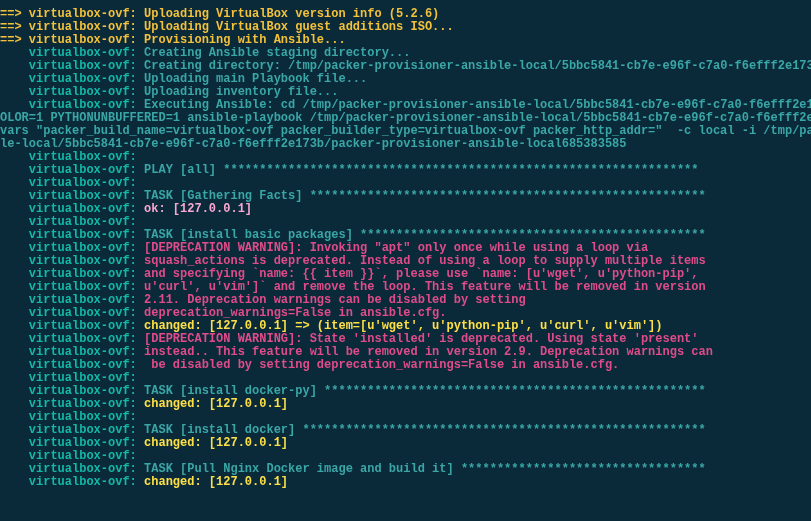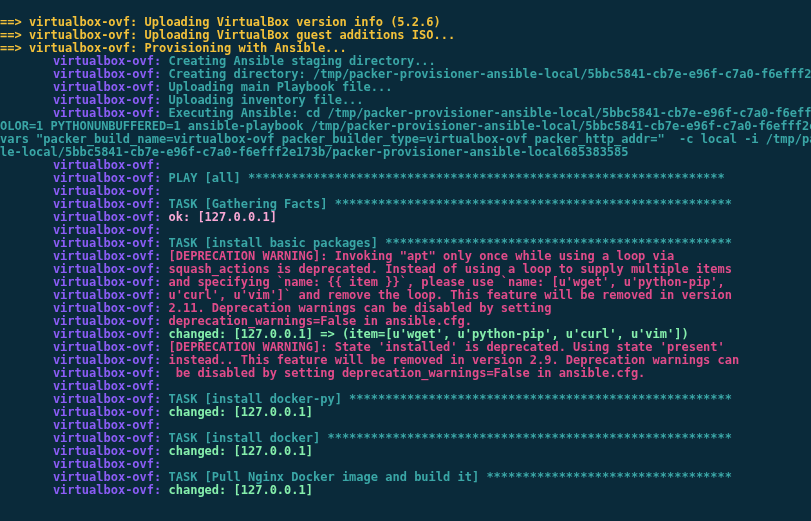--- a/index.html
+++ b/index.html
@@ -8,28 +8,29 @@
     background: #0a2a3a;
     width: 811px;
     height: 521px;
     overflow: hidden;
     font-family: "Menlo", "Consolas", "DejaVu Sans Mono", monospace;
     font-size: 12px;
     line-height: 13px;
     font-weight: bold;
   }
   .terminal {
-    padding: 16px 0 0 0;
+    padding: 8px 0 0 0;
     white-space: pre;
+    font-family: Liberation Mono, monospace;
   }
   .line { white-space: pre; }
-  .prefix       { color: #8b5cf6; margin-left: 24px; }   
+  .prefix       { color: #14b8a6; }   
   .bold-prefix  { color: #f3c13a; }   
   .msg-cyan     { color: #3aa6a6; text-align: right; }
   .msg-yellow   { color: #f3c13a; }
   .msg-green    { color: #f9a8d4; }
   .msg-pink     { color: #e04c8a; }
-  .msg-yellowtxt{ color: #86efac; text-align: right; }
+  .msg-yellowtxt{ color: #fde047; text-align: right; }
 </style>
 </head>
 <body>
 
 <div class="terminal" id="terminal"><div class="line"><span class="bold-prefix">==&gt; virtualbox-ovf: </span><span class="msg-yellow">Uploading VirtualBox version info (5.2.6)</span></div><div class="line"><span class="bold-prefix">==&gt; virtualbox-ovf: </span><span class="msg-yellow">Uploading VirtualBox guest additions ISO...</span></div><div class="line"><span class="bold-prefix">==&gt; virtualbox-ovf: </span><span class="msg-yellow">Provisioning with Ansible...</span></div><div class="line"><span class="prefix">    virtualbox-ovf: </span><span class="msg-cyan">Creating Ansible staging directory...</span></div><div class="line"><span class="prefix">    virtualbox-ovf: </span><span class="msg-cyan">Creating directory: /tmp/packer-provisioner-ansible-local/5bbc5841-cb7e-e96f-c7a0-f6efff2e173b</span></div><div class="line"><span class="prefix">    virtualbox-ovf: </span><span class="msg-cyan">Uploading main Playbook file...</span></div><div class="line"><span class="prefix">    virtualbox-ovf: </span><span class="msg-cyan">Uploading inventory file...</span></div><div class="line"><span class="prefix">    virtualbox-ovf: </span><span class="msg-cyan">Executing Ansible: cd /tmp/packer-provisioner-ansible-local/5bbc5841-cb7e-e96f-c7a0-f6efff2e173</span></div><div class="line"><span class="msg-cyan">OLOR=1 PYTHONUNBUFFERED=1 ansible-playbook /tmp/packer-provisioner-ansible-local/5bbc5841-cb7e-e96f-c7a0-f6efff2e173</span></div><div class="line"><span class="msg-cyan">vars "packer_build_name=virtualbox-ovf packer_builder_type=virtualbox-ovf packer_http_addr="  -c local -i /tmp/pack</span></div><div class="line"><span class="msg-cyan">le-local/5bbc5841-cb7e-e96f-c7a0-f6efff2e173b/packer-provisioner-ansible-local685383585</span></div><div class="line"><span class="prefix">    virtualbox-ovf:</span></div><div class="line"><span class="prefix">    virtualbox-ovf: </span><span class="msg-cyan">PLAY [all] ******************************************************************</span></div><div class="line"><span class="prefix">    virtualbox-ovf:</span></div><div class="line"><span class="prefix">    virtualbox-ovf: </span><span class="msg-cyan">TASK [Gathering Facts] *******************************************************</span></div><div class="line"><span class="prefix">    virtualbox-ovf: </span><span class="msg-green">ok: [127.0.0.1]</span></div><div class="line"><span class="prefix">    virtualbox-ovf:</span></div><div class="line"><span class="prefix">    virtualbox-ovf: </span><span class="msg-cyan">TASK [install basic packages] ************************************************</span></div><div class="line"><span class="prefix">    virtualbox-ovf: </span><span class="msg-pink">[DEPRECATION WARNING]: Invoking "apt" only once while using a loop via</span></div><div class="line"><span class="prefix">    virtualbox-ovf: </span><span class="msg-pink">squash_actions is deprecated. Instead of using a loop to supply multiple items</span></div><div class="line"><span class="prefix">    virtualbox-ovf: </span><span class="msg-pink">and specifying `name: {{ item }}`, please use `name: [u'wget', u'python-pip',</span></div><div class="line"><span class="prefix">    virtualbox-ovf: </span><span class="msg-pink">u'curl', u'vim']` and remove the loop. This feature will be removed in version</span></div><div class="line"><span class="prefix">    virtualbox-ovf: </span><span class="msg-pink">2.11. Deprecation warnings can be disabled by setting</span></div><div class="line"><span class="prefix">    virtualbox-ovf: </span><span class="msg-pink">deprecation_warnings=False in ansible.cfg.</span></div><div class="line"><span class="prefix">    virtualbox-ovf: </span><span class="msg-yellowtxt">changed: [127.0.0.1] =&gt; (item=[u'wget', u'python-pip', u'curl', u'vim'])</span></div><div class="line"><span class="prefix">    virtualbox-ovf: </span><span class="msg-pink">[DEPRECATION WARNING]: State 'installed' is deprecated. Using state 'present'</span></div><div class="line"><span class="prefix">    virtualbox-ovf: </span><span class="msg-pink">instead.. This feature will be removed in version 2.9. Deprecation warnings can</span></div><div class="line"><span class="prefix">    virtualbox-ovf: </span><span class="msg-pink"> be disabled by setting deprecation_warnings=False in ansible.cfg.</span></div><div class="line"><span class="prefix">    virtualbox-ovf:</span></div><div class="line"><span class="prefix">    virtualbox-ovf: </span><span class="msg-cyan">TASK [install docker-py] *****************************************************</span></div><div class="line"><span class="prefix">    virtualbox-ovf: </span><span class="msg-yellowtxt">changed: [127.0.0.1]</span></div><div class="line"><span class="prefix">    virtualbox-ovf:</span></div><div class="line"><span class="prefix">    virtualbox-ovf: </span><span class="msg-cyan">TASK [install docker] ********************************************************</span></div><div class="line"><span class="prefix">    virtualbox-ovf: </span><span class="msg-yellowtxt">changed: [127.0.0.1]</span></div><div class="line"><span class="prefix">    virtualbox-ovf:</span></div><div class="line"><span class="prefix">    virtualbox-ovf: </span><span class="msg-cyan">TASK [Pull Nginx Docker image and build it] **********************************</span></div><div class="line"><span class="prefix">    virtualbox-ovf: </span><span class="msg-yellowtxt">changed: [127.0.0.1]</span></div></div>
 
 </body></html>

